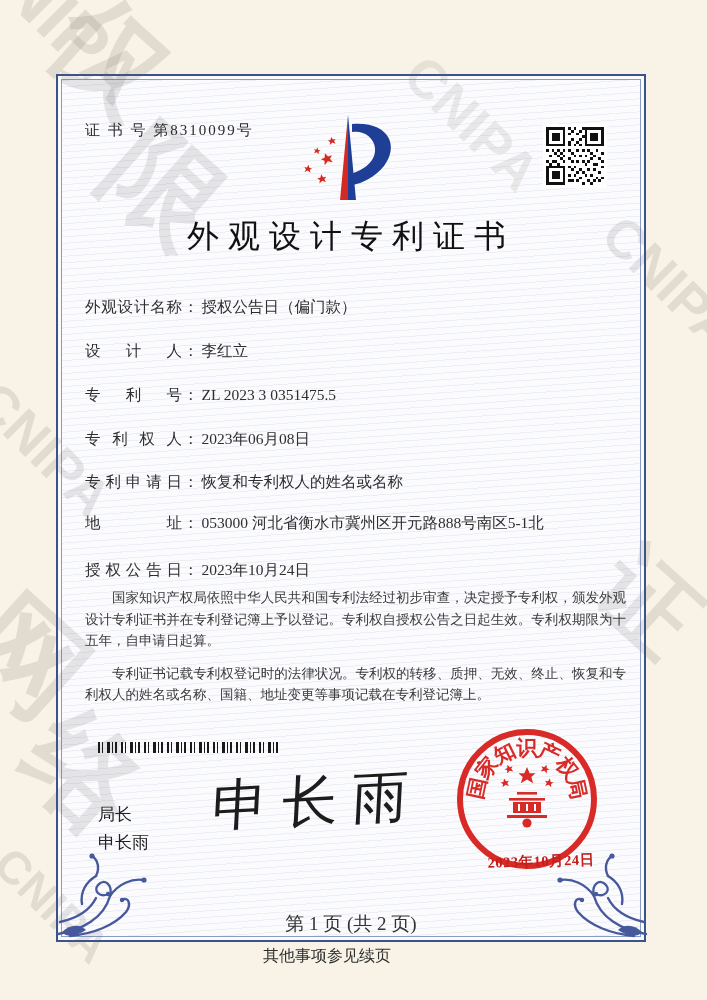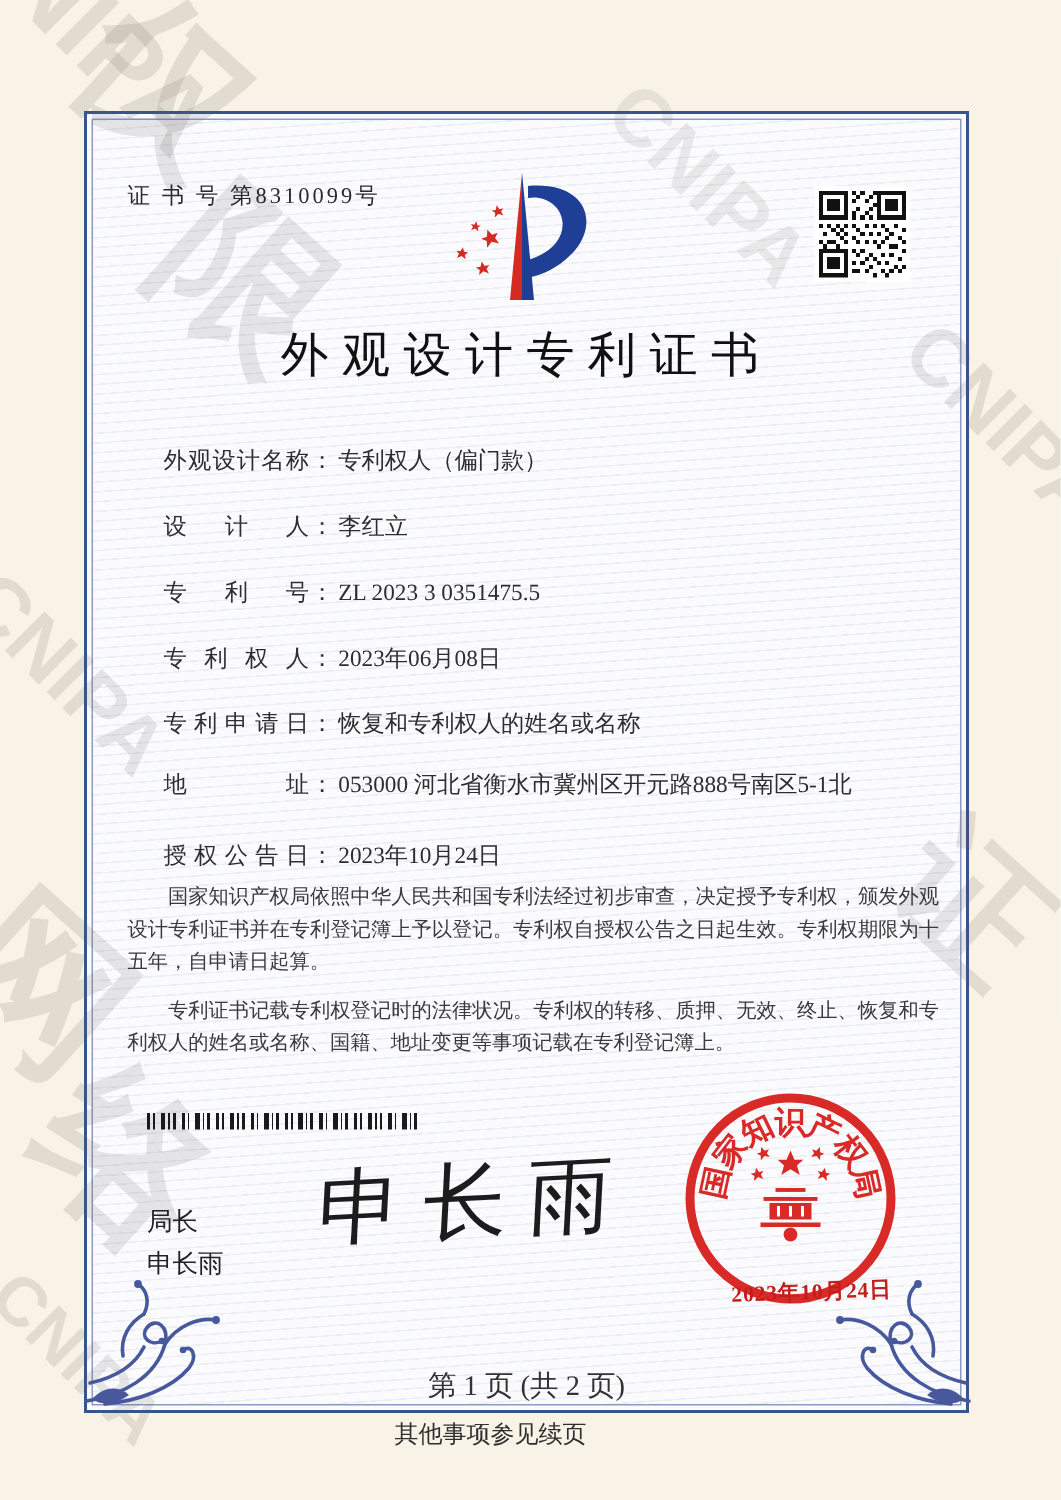--- a/index.html
+++ b/index.html
@@ -38,21 +38,21 @@
   .wm9{left:-38px;top:418px;font-size:54px;transform:rotate(45deg);}
   .wm10{left:-18px;top:878px;font-size:46px;transform:rotate(45deg);}
   
   .z{position:absolute;z-index:4;}
   .cert-no{left:85px;top:121px;font-size:15px;letter-spacing:2px;color:#2a2a2a;}
   .logo{left:295px;top:112px;}
   .qr{left:543px;top:124px;width:64px;height:64px;background:#fff;padding:3px;box-sizing:border-box;}
   .title{left:56px;top:215px;width:590px;text-align:center;
          font-size:32px;font-weight:normal;letter-spacing:9px;color:#111;}
   .frow{left:85px;font-size:15.5px;color:#2e2e2e;white-space:nowrap;}
-  .flabel{display:inline-block;width:97px;text-align:justify;text-align-last:justify;margin-left:24px;}
+  .flabel{display:inline-block;width:97px;text-align:justify;text-align-last:justify;}
   .fcolon{padding:0 3px 0 1px;}
   .r1{top:297px}.r2{top:341px}.r3{top:385px}.r4{top:429px}
   .r5{top:472px}.r6{top:513px}.r7{top:560px;width:560px;}
   .grant2{position:absolute;left:250px;top:0;}
   .grant2 .flabel{width:80px;}
   .paras{left:85px;top:587px;width:541px;font-size:13.5px;line-height:21.5px;color:#3a3a3a;}
   .paras p{margin:0 0 11px 0;text-indent:2em;text-align:justify;}
   .barcode{left:98px;top:742px;width:180px;height:11px;
     background:repeating-linear-gradient(90deg,
       #1a1a1a 0 2px, transparent 2px 4px, #1a1a1a 4px 5px, transparent 5px 9px,
@@ -127,21 +127,21 @@
         <rect x="16" y="2" width="3" height="3"></rect>
         <rect x="2" y="16" width="3" height="3"></rect>
       <path d="M8 0h1v1h-1z M10 0h1v1h-1z M13 0h1v1h-1z M9 1h1v1h-1z M12 1h1v1h-1z M8 2h1v1h-1z M11 2h1v1h-1z M13 3h1v1h-1z M9 4h1v1h-1z M12 4h1v1h-1z M8 5h1v1h-1z M11 5h1v1h-1z M8 6h1v1h-1z M10 6h1v1h-1z M12 6h1v1h-1z M6 8h1v1h-1z M6 10h1v1h-1z M6 12h1v1h-1z M0 8h1v1h-1z M2 8h1v1h-1z M4 8h1v1h-1z M3 9h1v1h-1z M5 9h1v1h-1z M1 10h1v1h-1z M4 10h1v1h-1z M5 11h1v1h-1z M0 12h1v1h-1z M2 12h1v1h-1z M3 12h1v1h-1z M1 13h1v1h-1z M4 13h1v1h-1z M8 8h1v1h-1z M11 8h1v1h-1z M13 8h1v1h-1z M15 8h1v1h-1z M18 8h1v1h-1z M9 9h1v1h-1z M16 9h1v1h-1z M20 9h1v1h-1z M10 10h1v1h-1z M12 10h1v1h-1z M14 10h1v1h-1z M17 10h1v1h-1z M8 11h1v1h-1z M16 11h1v1h-1z M19 11h1v1h-1z M9 12h1v1h-1z M11 12h1v1h-1z M13 12h1v1h-1z M15 12h1v1h-1z M20 12h1v1h-1z M14 13h1v1h-1z M17 13h1v1h-1z M18 13h1v1h-1z M8 14h1v1h-1z M10 14h1v1h-1z M12 15h1v1h-1z M9 15h1v1h-1z M15 15h1v1h-1z M17 15h1v1h-1z M11 16h1v1h-1z M13 16h1v1h-1z M19 16h1v1h-1z M8 17h1v1h-1z M10 17h1v1h-1z M16 17h1v1h-1z M12 18h1v1h-1z M14 17h1v1h-1z M18 18h1v1h-1z M20 18h1v1h-1z M9 19h1v1h-1z M11 19h1v1h-1z M15 19h1v1h-1z M17 19h1v1h-1z M19 19h1v1h-1z M13 20h1v1h-1z M8 19h1v1h-1z M16 20h1v1h-1z M20 14h1v1h-1z"></path>
     </g>
   </svg>
 </div>
 
 <div class="z title">外观设计专利证书</div>
 
 <div class="z frow r1">
-  <span class="flabel">外观设计名称</span><span class="fcolon">：</span><span>专利权人（偏门款）</span>
+  <span class="flabel">外观设计名称</span><span class="fcolon">：</span><span>授权公告日（偏门款）</span>
 </div>
 <div class="z frow r2">
   <span class="flabel">设计人</span><span class="fcolon">：</span><span>李红立</span>
 </div>
 <div class="z frow r3">
   <span class="flabel">专利号</span><span class="fcolon">：</span><span>ZL 2023 3 0351475.5</span>
 </div>
 <div class="z frow r4">
   <span class="flabel">专利权人</span><span class="fcolon">：</span><span>2023年06月08日</span>
 </div>

